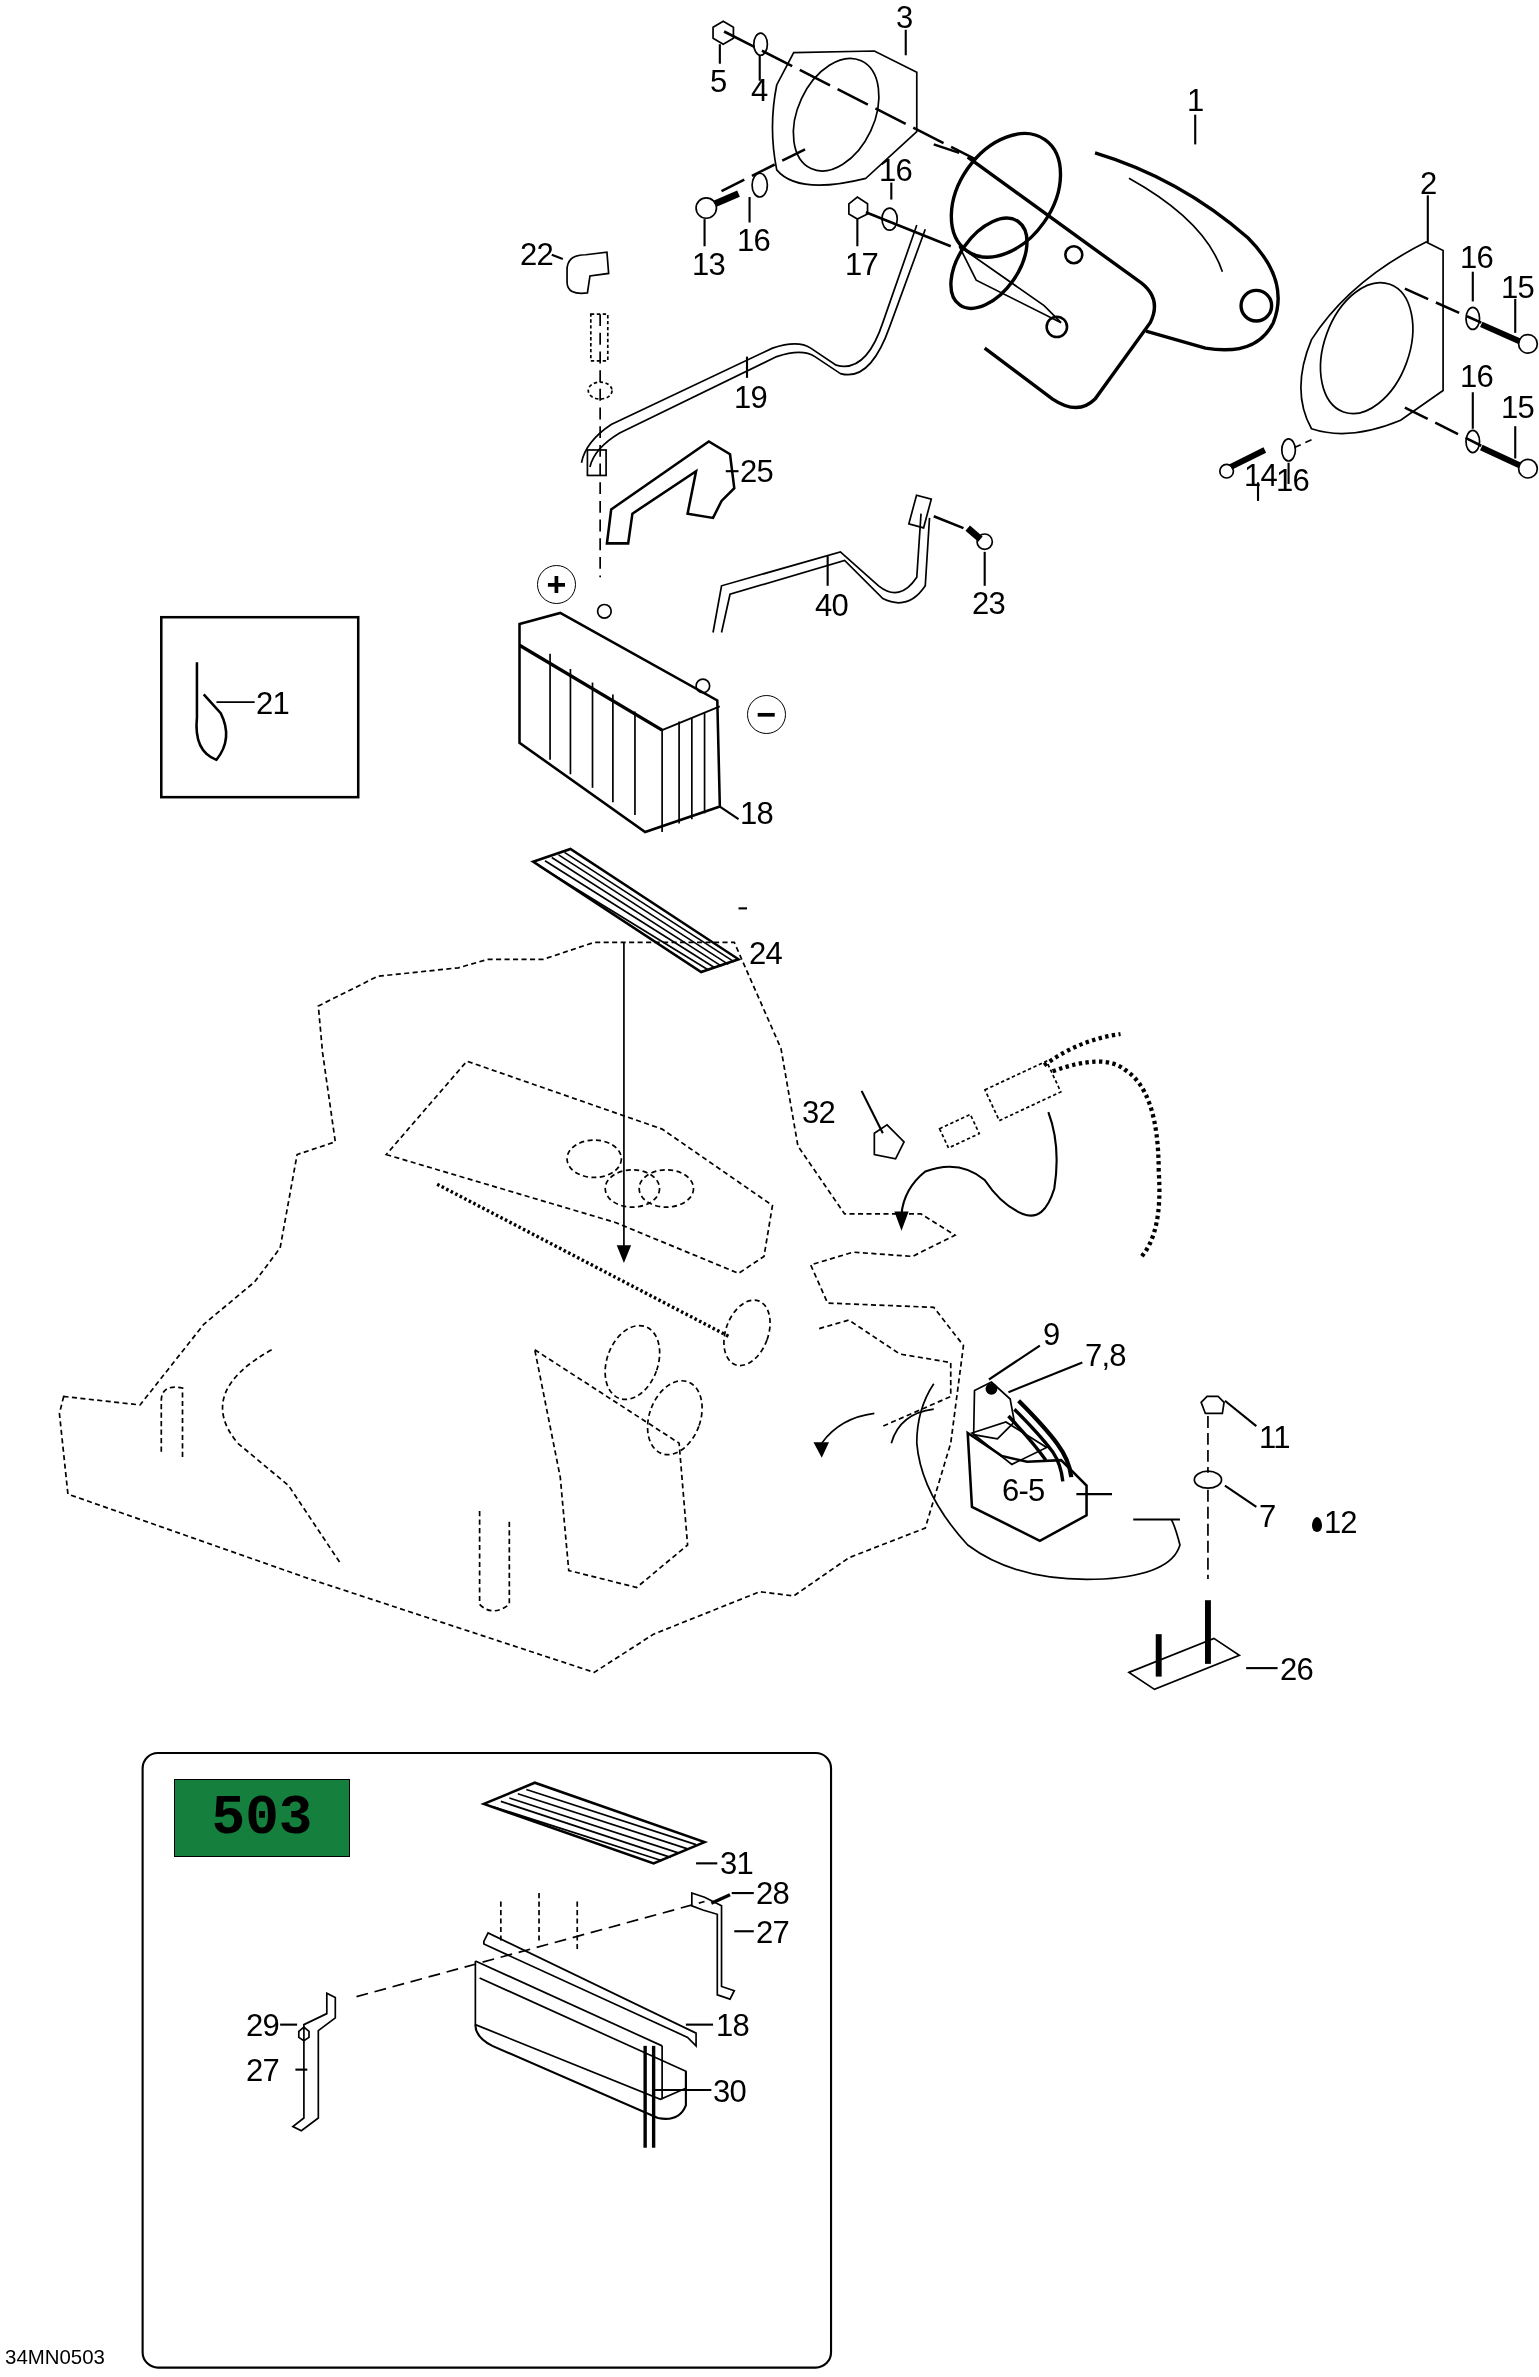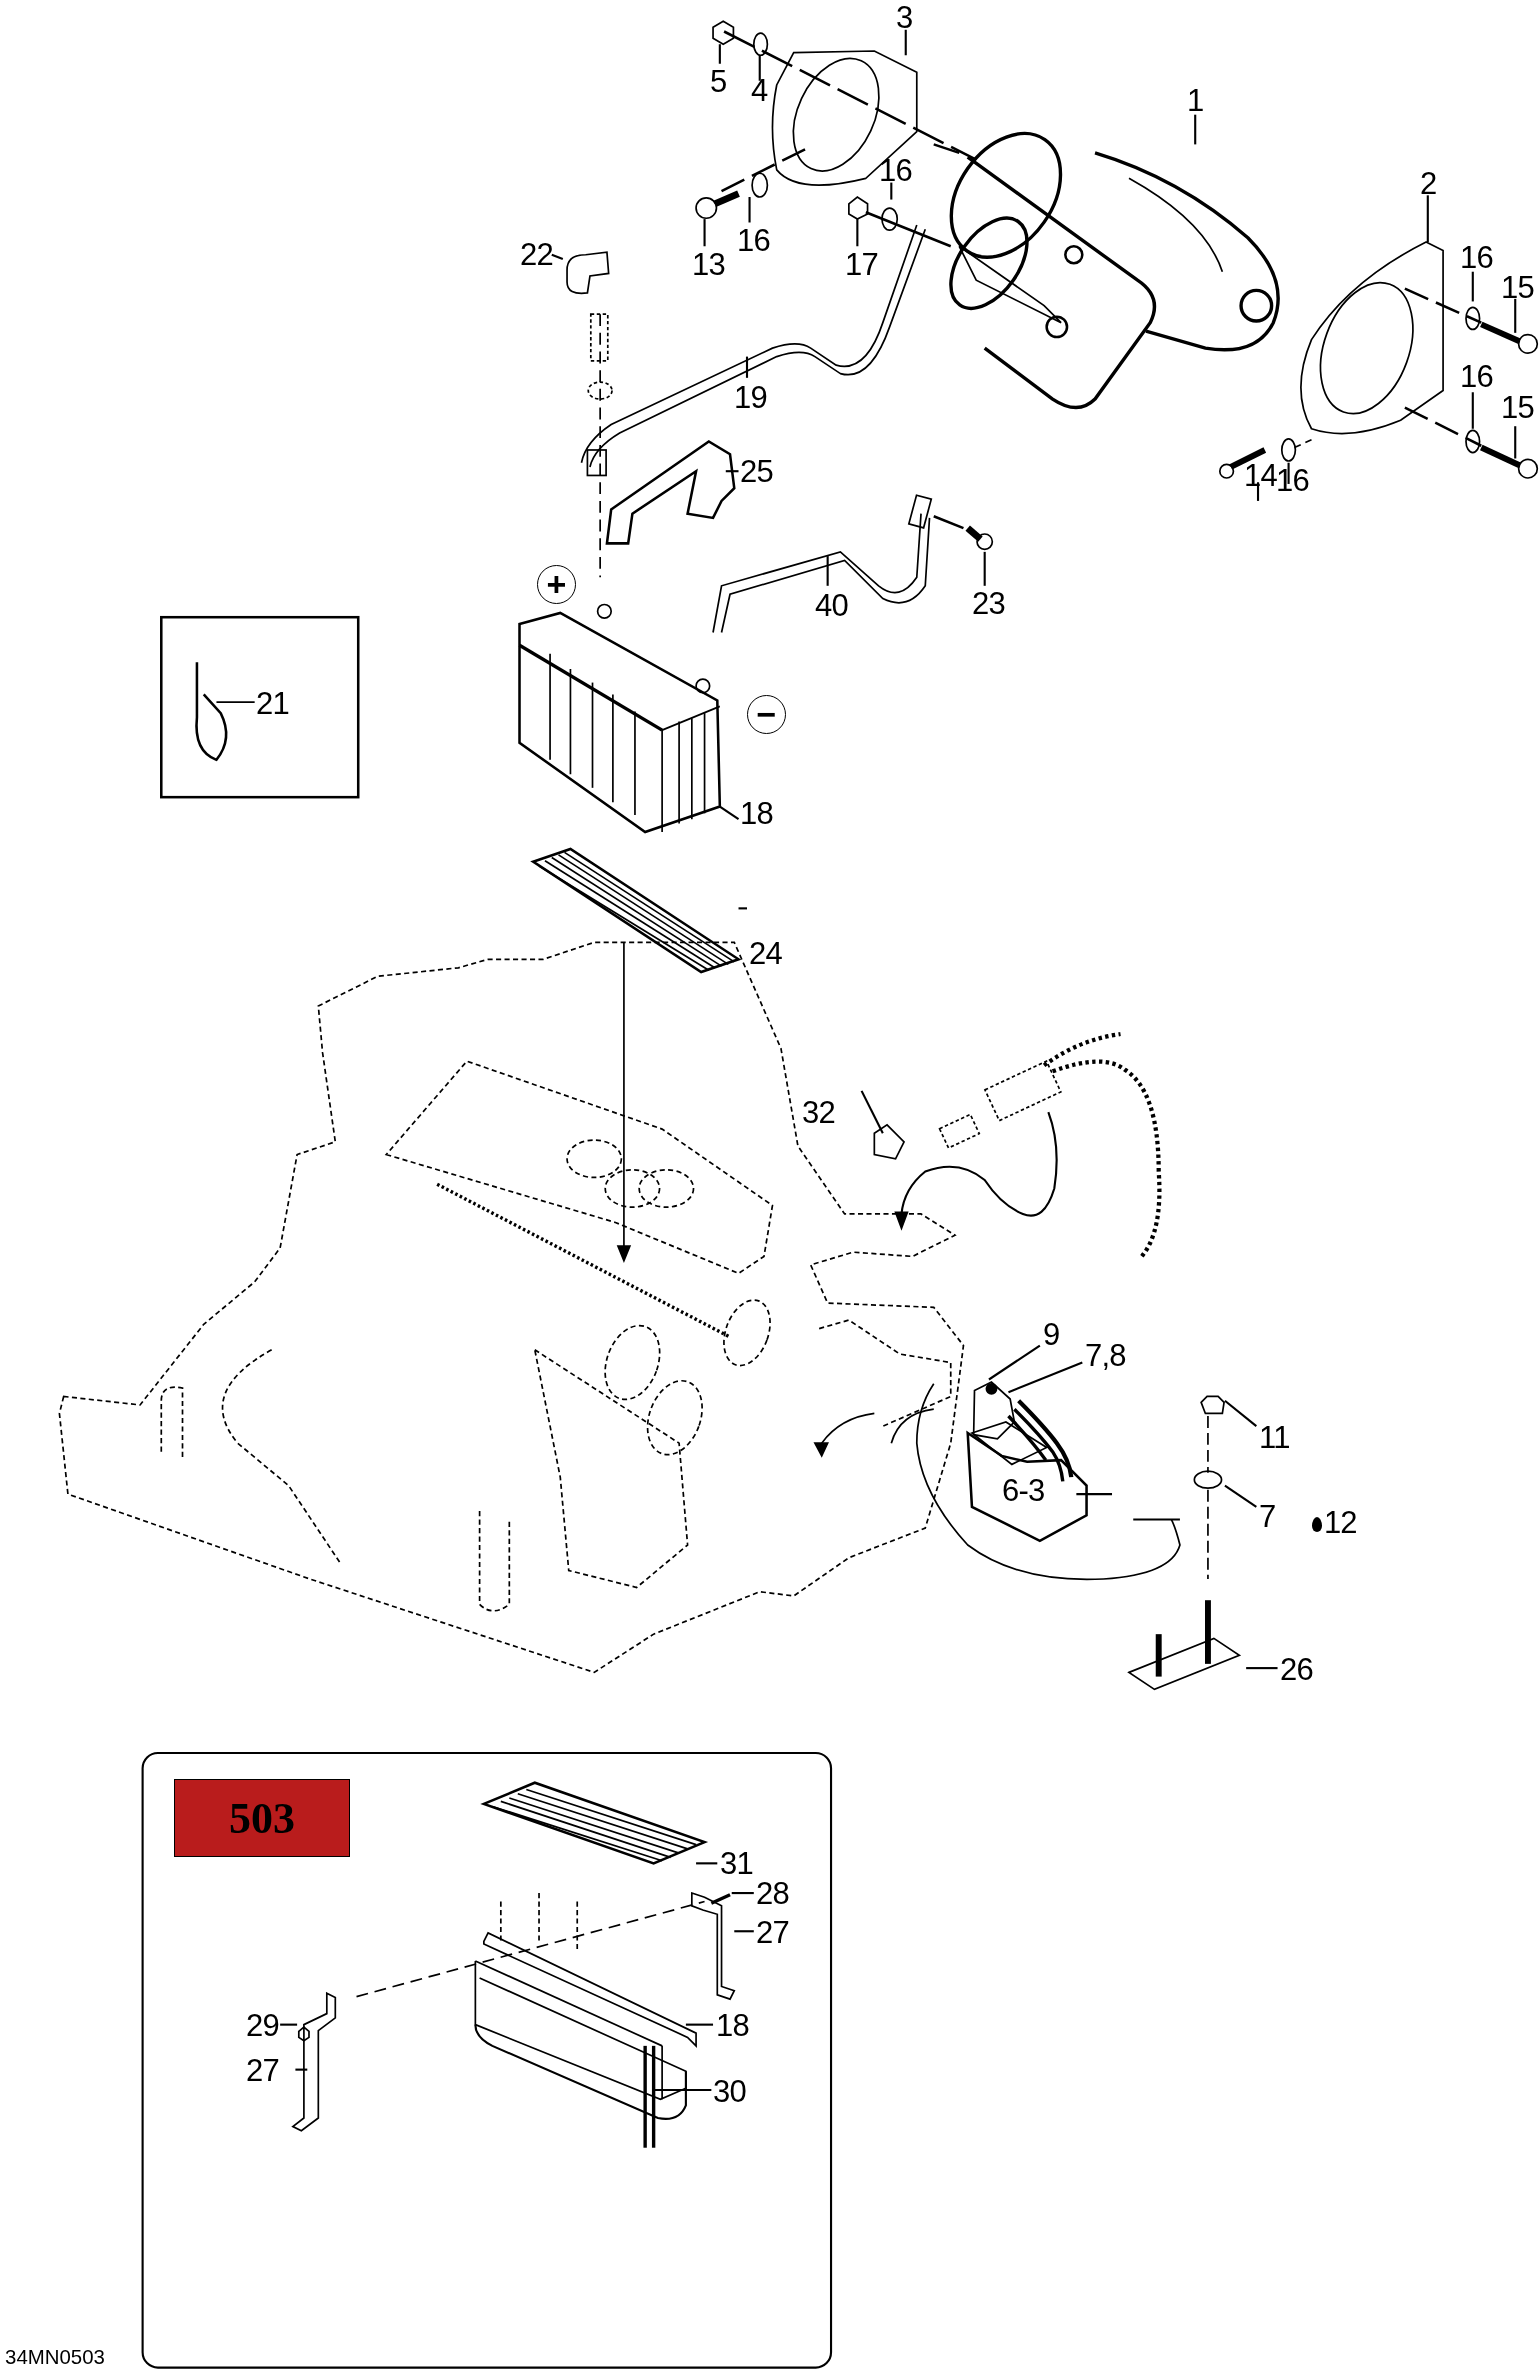--- a/index.html
+++ b/index.html
@@ -3,21 +3,21 @@
 <meta charset="utf-8">
 <style>
   html, body { margin:0; padding:0; background:#ffffff; }
   body { width:1539px; height:2377px; position:relative; overflow:hidden;
          font-family:"Liberation Sans", sans-serif; color:#000; }
   #art { position:absolute; left:0; top:0; width:1539px; height:2377px; }
   .lbl { position:absolute; font-family:"Liberation Sans", sans-serif; font-size:31px;
          line-height:1; color:#000; white-space:nowrap; letter-spacing:-0.8px; }
   .model { position:absolute; left:174px; top:1779px; width:174px; height:76px;
            border:1.7px solid #000; display:flex; align-items:center; justify-content:center;
-           font-family:Liberation Serif, serif; font-weight:bold; font-size:44px; background:#b91c1c; }
+           font-family:Liberation Mono, monospace; font-weight:bold; font-size:56px; background:#15803d; }
   .figcode { position:absolute; left:5.1px; top:2346px; font-size:20.4px;
              font-family:"Liberation Sans", sans-serif; }
   .sym { position:absolute; width:37px; height:37px; border:1.7px solid #000; border-radius:50%;
          display:flex; align-items:center; justify-content:center; font-weight:bold; font-size:34px; background:#fff;}
 </style>
 </head>
 <body>
 
 <svg id="art" viewBox="0 0 1813 2800" xmlns="http://www.w3.org/2000/svg" fill="none" stroke="#000" stroke-width="2">
 
@@ -257,21 +257,21 @@
     <line x1="348" y1="2438" x2="362" y2="2438"></line>
     <line x1="770" y1="2462" x2="838" y2="2462"></line>
   </g>
 </svg>
 
 <span class="lbl" style="left:1187px;top:85px">1</span>
 <span class="lbl" style="left:1420px;top:168px">2</span>
 <span class="lbl" style="left:896px;top:1.7px">3</span>
 <span class="lbl" style="left:751px;top:75px">4</span>
 <span class="lbl" style="left:710px;top:66px">5</span>
-<span class="lbl" style="left:1002px;top:1475px">6-3</span>
+<span class="lbl" style="left:1002px;top:1475px">6-5</span>
 <span class="lbl" style="left:1085px;top:1340px">7,8</span>
 <span class="lbl" style="left:1043px;top:1319px">9</span>
 <span class="lbl" style="left:1259px;top:1501px">7</span>
 <span class="lbl" style="left:1259px;top:1422px">11</span>
 <span class="lbl" style="left:1312px;top:1507px">
   <span style="display:inline-block;width:10.2px;height:15.3px;background:#000;border-radius:50% 50% 50% 50% / 60% 60% 40% 40%;vertical-align:middle;margin-right:1.7px;"></span><span>12</span>
 </span>
 <span class="lbl" style="left:692px;top:249px">13</span>
 <span class="lbl" style="left:1244px;top:460px">14</span>
 <span class="lbl" style="left:1501px;top:272px">15</span>

